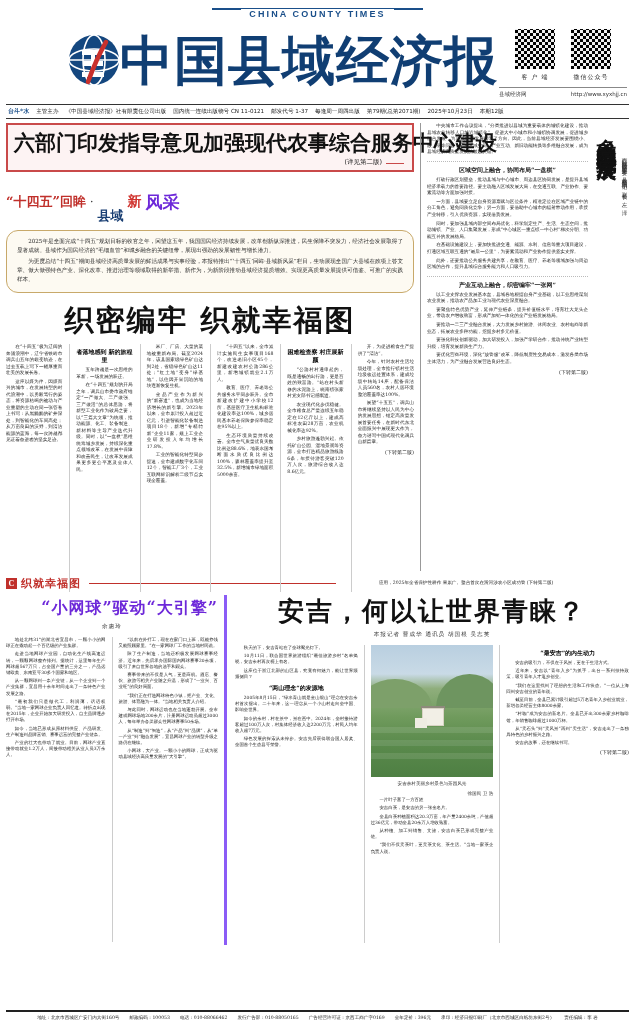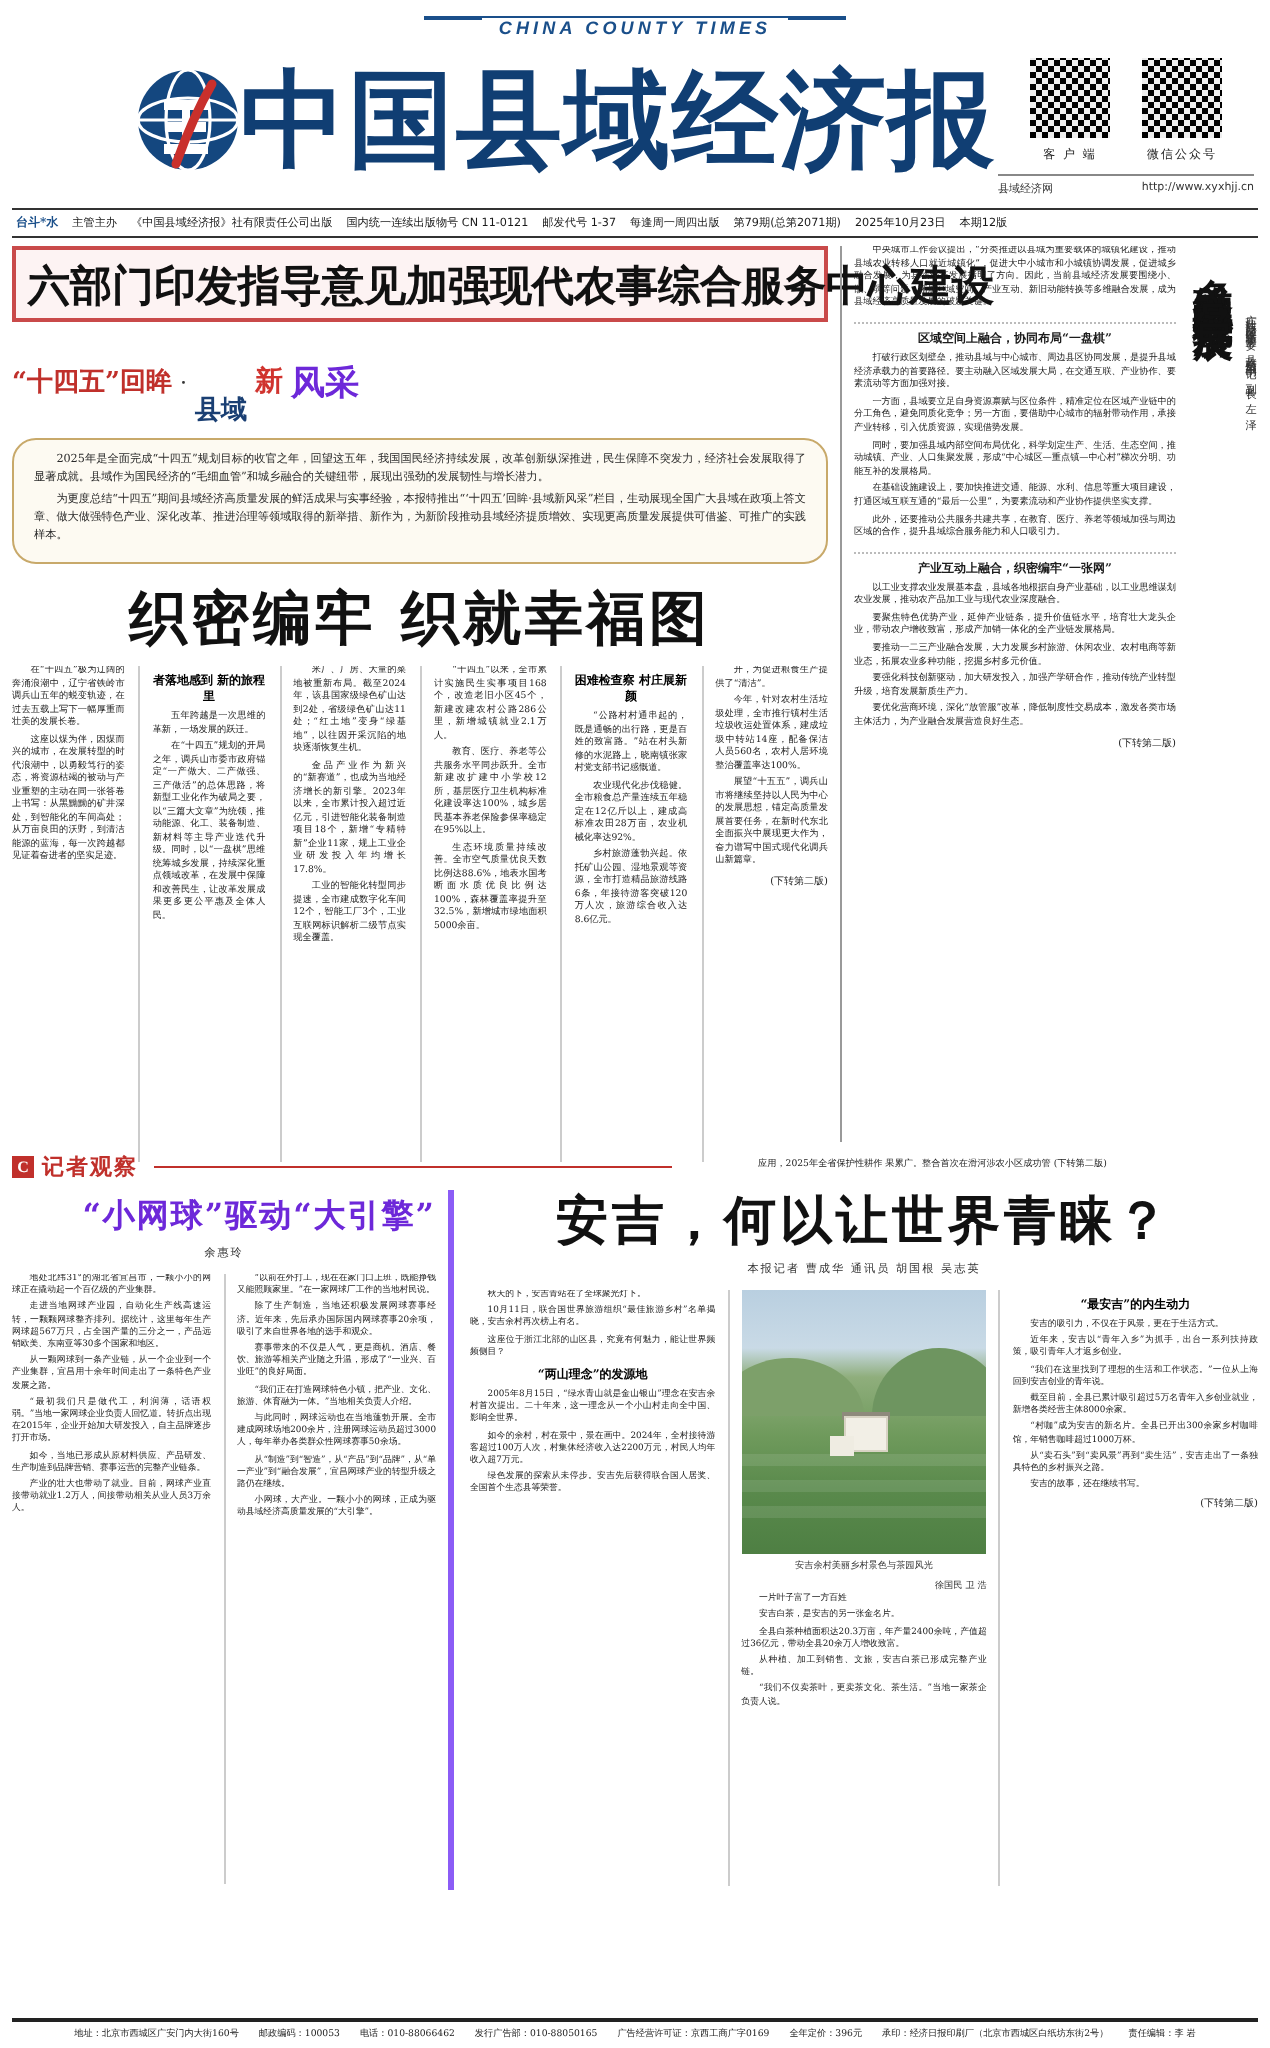--- a/index.html
+++ b/index.html
@@ -8,21 +8,21 @@
     background: #ffffff;
     font-family: "DejaVu Sans", "Liberation Sans", sans-serif;
     overflow: hidden;
     position: relative;
   }
   .page { width: 635px; height: 1024px; position: relative; background:#fff; }
 
   
   .top-rule-wrap {
     position: relative; height: 22px; padding-top: 6px;
-    display: flex; align-items: center; justify-content: center; font-style: italic;
+    display: flex; align-items: center; justify-content: center;
   }
   .top-rule-line {
     position: absolute; left: 212px; right: 212px; top: 8px;
     height: 2px; background: #1a4f8a;
   }
   .english-name {
     position: relative; z-index: 2; background: #fff; padding: 0 8px;
     font-size: 9px; letter-spacing: 2.1px; font-weight: bold;
     color: #1a4f8a; font-family: "Liberation Sans", sans-serif;
   }
@@ -337,20 +337,21 @@
     <span>2025年10月23日</span>
     <span>本期12版</span>
   </div>
 
   <div class="main-grid">
 
     <div class="col-left">
 
       <div class="banner">
         <div class="banner-title">六部门印发指导意见加强现代农事综合服务中心建设</div>
+        <div class="banner-note">(详见第二版)</div>
       </div>
 
       <div class="sec-label">
         <span class="q1">“十四五”回眸</span>
         <span class="dot">·</span>
         <span class="q2">县域</span>
         <span class="qnew">新</span>
         <span class="q3">风采</span>
       </div>
 
@@ -418,21 +419,21 @@
         <p>要强化科技创新驱动，加大研发投入，加强产学研合作，推动传统产业转型升级，培育发展新质生产力。</p>
         <p>要优化营商环境，深化“放管服”改革，降低制度性交易成本，激发各类市场主体活力，为产业融合发展营造良好生态。</p>
         <div class="jump-note">(下转第二版)</div>
       </div>
     </div>
   </div>
 
   <div class="obs-strip">
     <div class="obs-left">
       <div class="obs-badge">C</div>
-      <div class="obs-title">记者观察</div>
+      <div class="obs-title">织就幸福图</div>
       <div class="obs-line"></div>
     </div>
     <div class="obs-right">
       <div class="oc">应用，2025年全省保护性耕作 果累广。整合首次在滑河涉农小区成功管 (下转第二版)</div>
     </div>
   </div>
 
   <div class="bottom-grid">
 
     <div class="bl">

